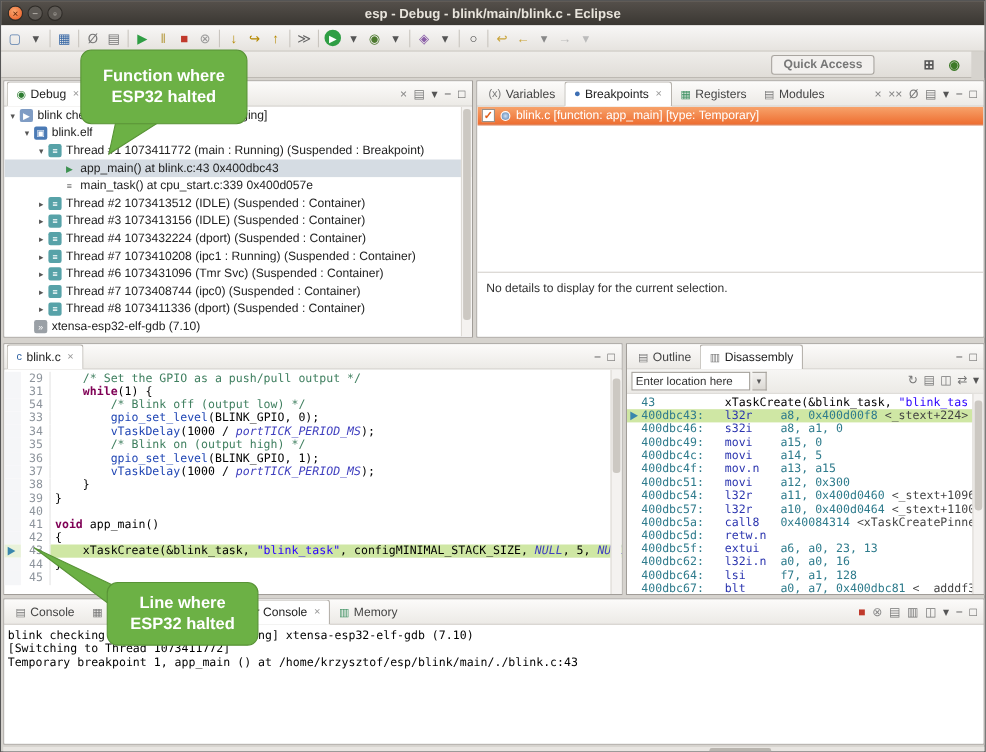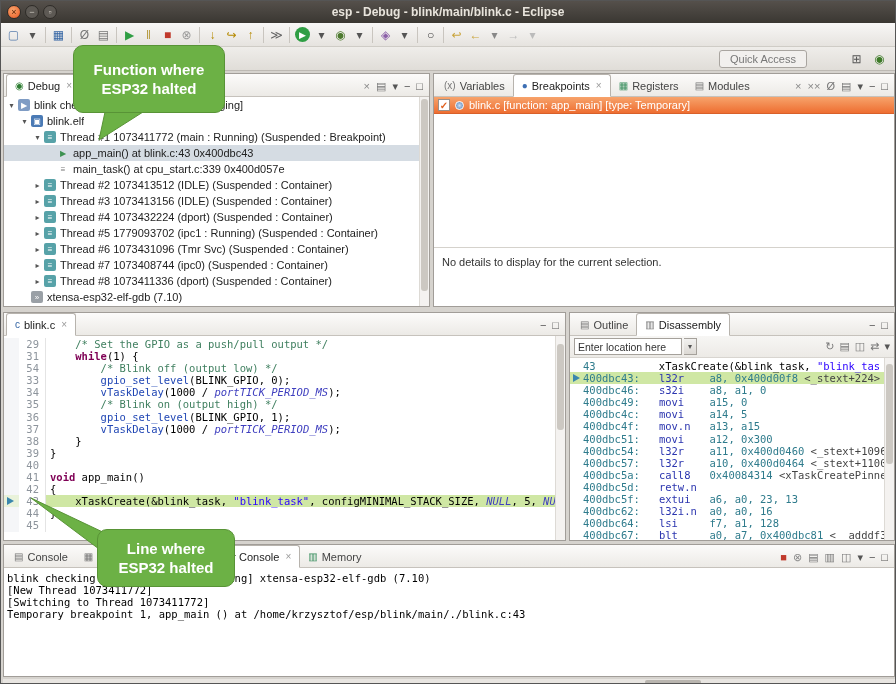--- a/index.html
+++ b/index.html
@@ -11,21 +11,21 @@
   .wtitle{position:absolute;left:0;right:0;top:0;height:22px;line-height:22px;text-align:center;color:#e8e4dc;font-size:12px;font-weight:bold;}
   .winbtns{position:absolute;left:6px;top:4px;display:flex;gap:4px;z-index:2;}
   .wbtn{width:14px;height:14px;border-radius:50%;background:#5d5954;border:1px solid #2e2b27;color:#cfcac2;font-size:9px;line-height:12px;text-align:center;}
   .wbtn.close{background:radial-gradient(circle at 40% 35%,#f9a66f,#e8571f);color:#5a2408;}
 
   
   .toolbar{position:absolute;left:0;top:22px;right:0;height:24px;background:linear-gradient(#f8f7f6,#e6e3df);border-bottom:1px solid #cfccc6;display:flex;align-items:center;padding:0 3px;}
   .tb-icon{min-width:19px;height:19px;display:inline-flex;align-items:center;justify-content:center;font-size:12px;border-radius:3px;}
   .tb-icon.circ{width:15px;height:15px;min-width:15px;border-radius:50%;font-size:9px;margin:0 2px;color:#fff;}
   .tb-sep{width:1px;height:16px;background:#c9c5bf;margin:0 3px;display:inline-block;}
-  .toolbar2{position:absolute;left:0;top:46px;right:0;height:24px;background:linear-gradient(#efedea,#e0ddd8);border-bottom:1px solid #bdb9b3;}
+  .toolbar2{position:absolute;left:0;top:46px;right:12px;height:24px;background:linear-gradient(#efedea,#e0ddd8);border-bottom:1px solid #bdb9b3;font-weight:bold;}
   .quick-access{position:absolute;right:88px;top:3px;height:18px;line-height:16px;padding:0 10px;border:1px solid #a9a5a0;border-radius:3px;color:#777;font-size:11px;background:#f2f0ee;}
   .tb2-icons{position:absolute;right:6px;top:2px;display:flex;gap:4px;align-items:center;}
 
   
   .main{position:absolute;left:0;top:70px;right:0;bottom:0;background:#d6d3ce;}
   .panel{position:absolute;background:#fff;border:1px solid #a19d98;}
   #p-debug{left:2px;top:2px;width:427px;height:234px;}
   #p-break{left:432px;top:2px;width:462px;height:234px;}
   #p-edit{left:2px;top:241px;width:563px;height:229px;}
   #p-disasm{left:568px;top:241px;width:326px;height:229px;}
@@ -216,21 +216,21 @@
               <span class="tlabel">Thread #3 1073413156 (IDLE) (Suspended : Container)</span>
             </div>
             <div class="trow" style="padding-left: 28px;">
               <span class="twisty">▸</span>
               <span class="ticon" style="background: rgb(87, 162, 168);">≡</span>
               <span class="tlabel">Thread #4 1073432224 (dport) (Suspended : Container)</span>
             </div>
             <div class="trow" style="padding-left: 28px;">
               <span class="twisty">▸</span>
               <span class="ticon" style="background: rgb(87, 162, 168);">≡</span>
-              <span class="tlabel">Thread #5 1779093702 (ipc1 : Running) (Suspended : Container)</span>
+              <span class="tlabel">Thread #7 1073410208 (ipc1 : Running) (Suspended : Container)</span>
             </div>
             <div class="trow" style="padding-left: 28px;">
               <span class="twisty">▸</span>
               <span class="ticon" style="background: rgb(87, 162, 168);">≡</span>
               <span class="tlabel">Thread #6 1073431096 (Tmr Svc) (Suspended : Container)</span>
             </div>
             <div class="trow" style="padding-left: 28px;">
               <span class="twisty">▸</span>
               <span class="ticon" style="background: rgb(87, 162, 168);">≡</span>
               <span class="tlabel">Thread #7 1073408744 (ipc0) (Suspended : Container)</span>
@@ -525,21 +525,20 @@
             <span class="hic" style="color: rgb(119, 119, 119);">▥</span>
             <span class="hic" style="color: rgb(119, 119, 119);">◫</span>
             <span class="hic" style="color: rgb(85, 85, 85);">▾</span>
             <span class="hic" style="color: rgb(85, 85, 85);">−</span>
             <span class="hic" style="color: rgb(85, 85, 85);">□</span>
           </div>
       </div>
       <div class="pbody">
         <div class="con-out">
             <div class="conline">blink checking [GDB Hardware Debugging] xtensa-esp32-elf-gdb (7.10)</div>
-            <div class="conline">[New Thread 1073411772]</div>
             <div class="conline">[Switching to Thread 1073411772]</div>
             <div class="conline"></div>
             <div class="conline">Temporary breakpoint 1, app_main () at /home/krzysztof/esp/blink/main/./blink.c:43</div>
           </div>
       </div>
     </div>
 
     <div class="bottom-strip">
       <div class="bottom-thumb"></div>
     </div>

